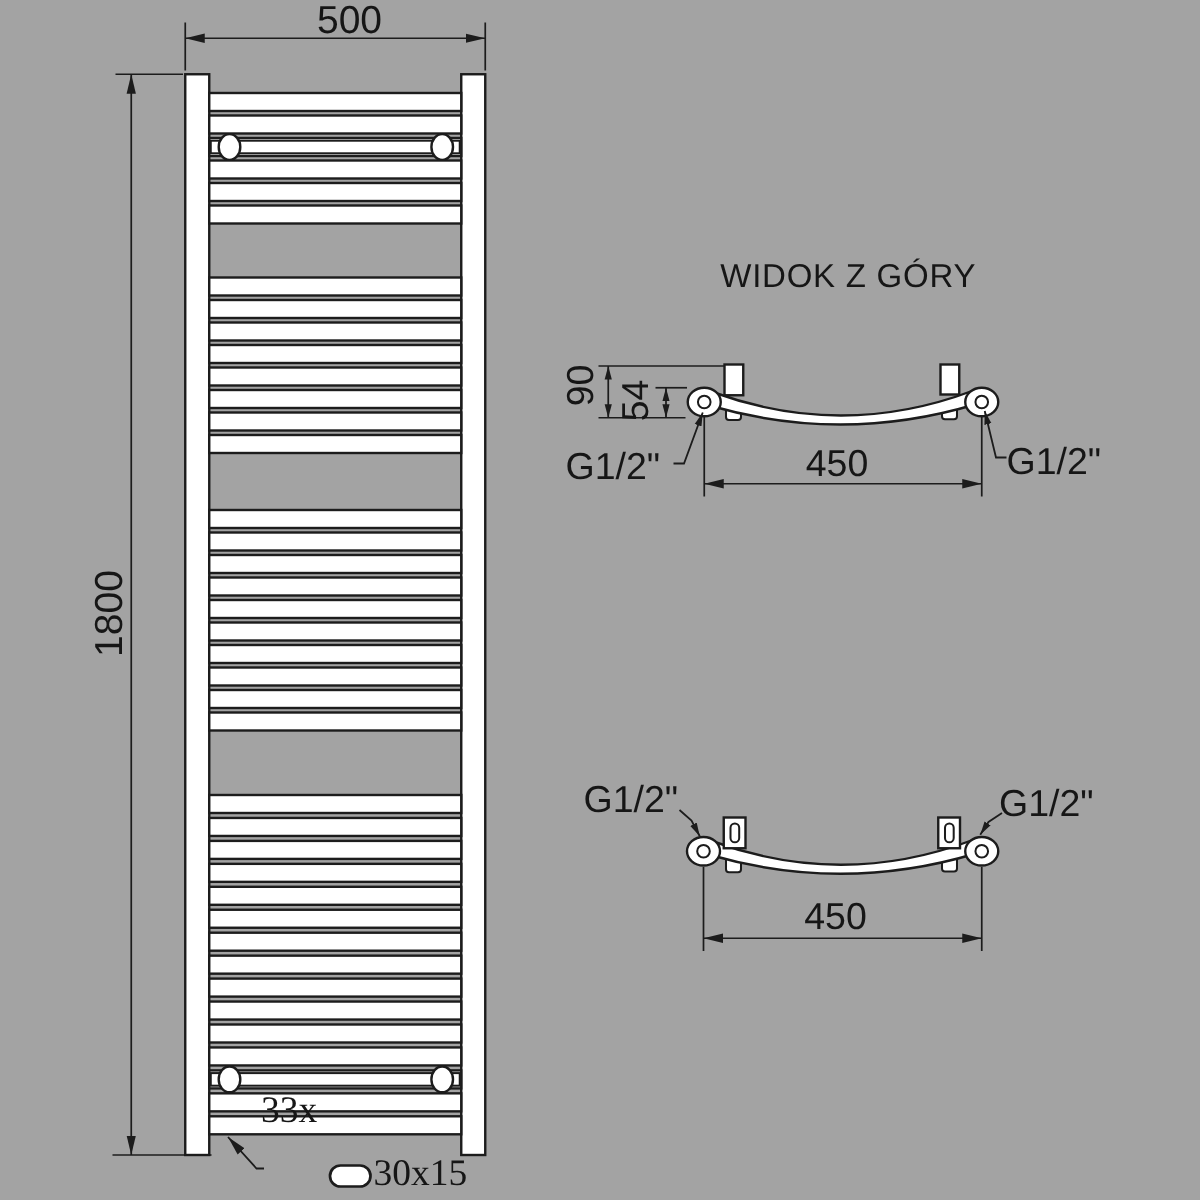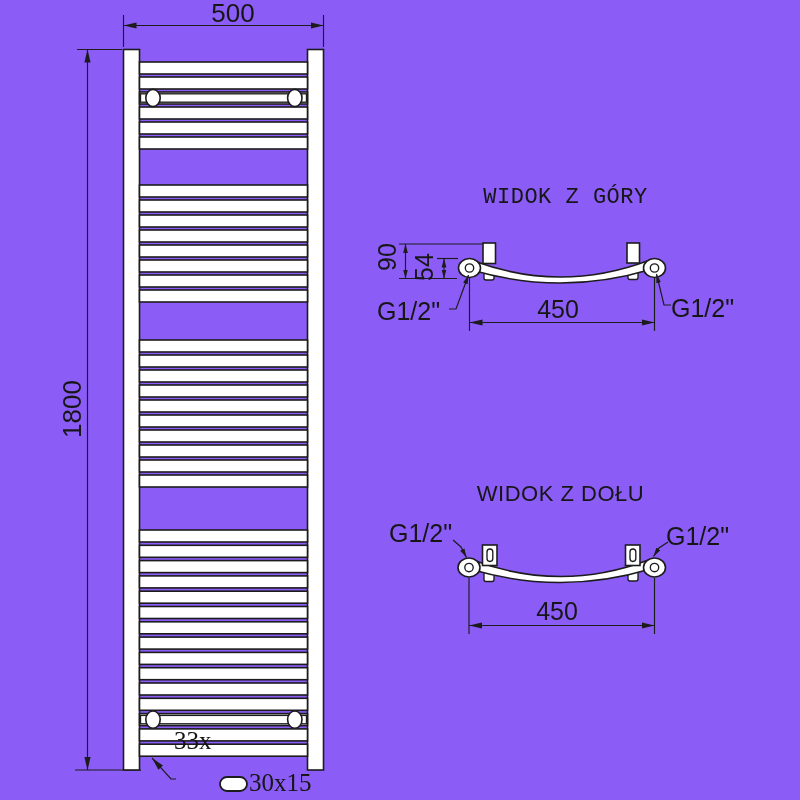--- a/index.html
+++ b/index.html
@@ -1,16 +1,16 @@
 <!DOCTYPE html>
 <html><head>
 <meta charset="utf-8">
 <style>
   html,body{margin:0;padding:0;background:#ffffff;}
-  #canvas{position:relative;width:800px;height:800px;background:#8b5cf6;overflow:hidden;
+  #canvas{position:relative;width:800px;height:800px;background:#a3a3a3;overflow:hidden;
           font-family:"Liberation Sans",sans-serif;}
   #art{position:absolute;left:0;top:0;}
   .t{position:absolute;color:#161616;white-space:nowrap;line-height:1.05;}
   .dimnum{font-size:25px;}
   .big{font-size:26px;}
   .title{font-size:22px;letter-spacing:.5px;}
   .thread{font-size:25px;}
   .note{font-size:25px;}
   .rot{transform:rotate(-90deg);transform-origin:center center;text-align:center;}
   .ctr{text-align:center;}
@@ -156,25 +156,24 @@
       <path class="lead" d="M668,542 L659,548 L653.5,556.5" marker-end="url(#ahs)"></path>
     </g>
   </svg>
 
   <div class="t big ctr" style="left:208px;top:0px;width:50px;">500</div>
   <div class="t big rot" style="left:32px;top:396px;width:80px;height:26px;">1800</div>
 
   <div class="t note" style="left:174px;top:728px;font-family:Liberation Serif, serif;">33x</div>
   <div class="t note" style="left:249px;top:770px;font-family:Liberation Serif, serif;">30x15</div>
 
-  <div class="t title ctr" style="left:478px;top:186px;width:175px;font-family:Liberation Mono, monospace;">WIDOK Z GÓRY</div>
+  <div class="t title ctr" style="left:478px;top:172px;width:175px;">WIDOK Z GÓRY</div>
   <div class="t dimnum rot" style="left:362px;top:244px;width:50px;height:26px;">90</div>
   <div class="t dimnum rot" style="left:399px;top:254px;width:50px;height:26px;">54</div>
   <div class="t dimnum ctr" style="left:532px;top:296px;width:52px;">450</div>
   <div class="t thread" style="left:377px;top:298px;">G1/2"</div>
   <div class="t thread" style="left:671px;top:295px;">G1/2"</div>
 
-  <div class="t title ctr" style="left:468px;top:482px;width:185px;">WIDOK Z DOŁU</div>
   <div class="t dimnum ctr" style="left:531px;top:598px;width:52px;">450</div>
   <div class="t thread" style="left:389px;top:520px;">G1/2"</div>
   <div class="t thread" style="left:666px;top:523px;">G1/2"</div>
 
 </div>
 
 </body></html>

